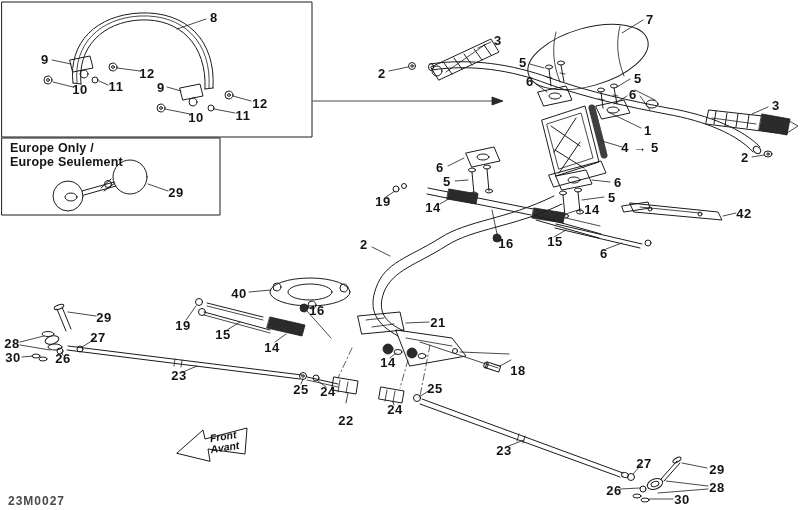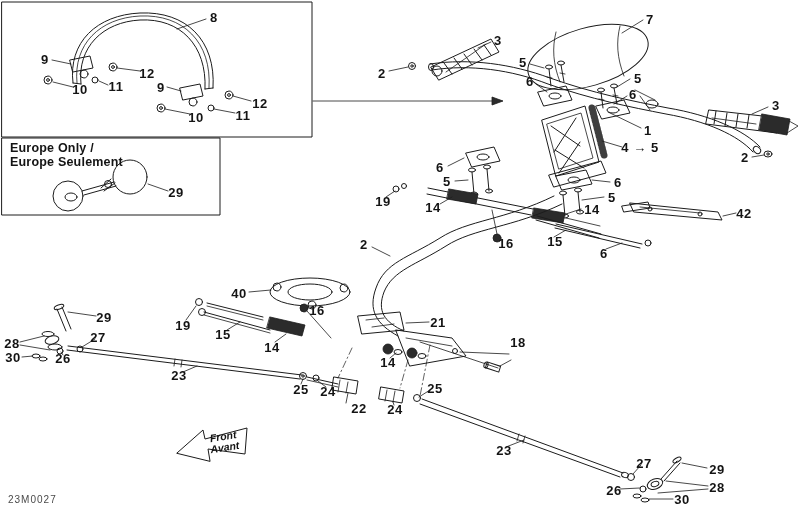--- a/index.html
+++ b/index.html
@@ -7,22 +7,22 @@
          font-family:"Liberation Sans",sans-serif;overflow:hidden;}
   .stage svg{position:absolute;left:0;top:0;}
   .callout{position:absolute;transform:translate(-50%,-50%);
            font-weight:700;font-size:13px;letter-spacing:.6px;color:#141414;
            white-space:nowrap;line-height:1;}
   .europe-title{position:absolute;left:10px;top:141px;font-weight:700;
            font-size:12.5px;line-height:1.12;color:#141414;letter-spacing:.2px;}
   .front-arrow-text{position:absolute;left:192px;top:431px;width:64px;text-align:center;
            font-weight:700;font-style:italic;font-size:10.5px;line-height:1.08;
            transform:rotate(-9deg);color:#141414;}
-  .doc-code{position:absolute;left:8px;top:494px;font-size:10px;color:#4a4a4a;
-           letter-spacing:1px;font-weight:400;}
+  .doc-code{position:absolute;left:8px;top:494px;font-size:12px;color:#4a4a4a;
+           letter-spacing:1px;font-weight:700;}
   .ink{fill:none;stroke:#1c1c1c;stroke-width:1;stroke-linecap:round;stroke-linejoin:round;}
   .thin{stroke-width:.8;}
   .dark{fill:#2b2b2b;stroke:#1c1c1c;stroke-width:.8;}
   .cl{stroke-dasharray:7 3 1.5 3;stroke-width:.7;}
 </style>
 </head>
 <body>
 
 <div class="stage">
 
@@ -419,24 +419,24 @@
       <span class="callout" style="left: 604px; top: 253px;">6</span>
       <span class="callout" style="left: 744px; top: 213px;">42</span>
       <span class="callout" style="left: 364px; top: 244px;">2</span>
       <span class="callout" style="left: 239px; top: 293px;">40</span>
       <span class="callout" style="left: 183px; top: 325px;">19</span>
       <span class="callout" style="left: 223px; top: 334px;">15</span>
       <span class="callout" style="left: 272px; top: 347px;">14</span>
       <span class="callout" style="left: 317px; top: 310px;">16</span>
       <span class="callout" style="left: 438px; top: 322px;">21</span>
       <span class="callout" style="left: 388px; top: 362px;">14</span>
-      <span class="callout" style="left: 518px; top: 342px;">18</span>
+      <span class="callout" style="left: 518px; top: 370px;">18</span>
       <span class="callout" style="left: 301px; top: 389px;">25</span>
       <span class="callout" style="left: 328px; top: 391px;">24</span>
-      <span class="callout" style="left: 346px; top: 408px; margin-left: 13px;">22</span>
+      <span class="callout" style="left: 346px; top: 420px;">22</span>
       <span class="callout" style="left: 395px; top: 409px;">24</span>
       <span class="callout" style="left: 435px; top: 388px;">25</span>
       <span class="callout" style="left: 179px; top: 375px;">23</span>
       <span class="callout" style="left: 104px; top: 317px;">29</span>
       <span class="callout" style="left: 98px; top: 337px;">27</span>
       <span class="callout" style="left: 12px; top: 343px;">28</span>
       <span class="callout" style="left: 13px; top: 357px;">30</span>
       <span class="callout" style="left: 63px; top: 358px;">26</span>
       <span class="callout" style="left: 504px; top: 450px;">23</span>
       <span class="callout" style="left: 644px; top: 463px;">27</span>

